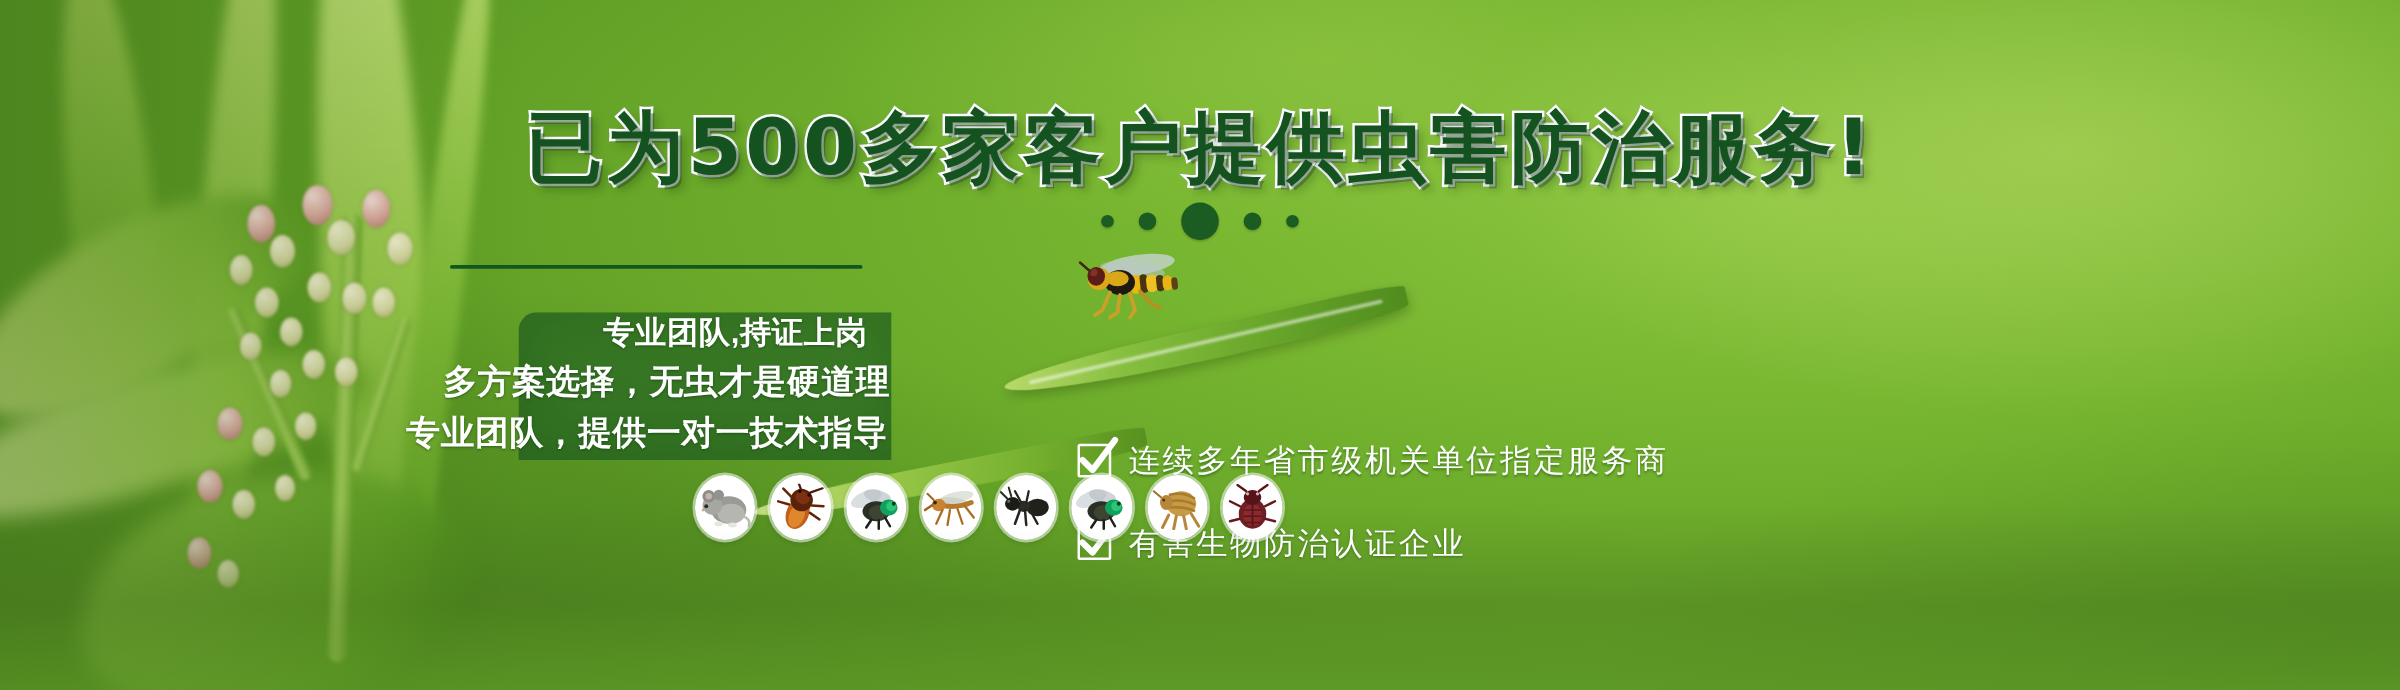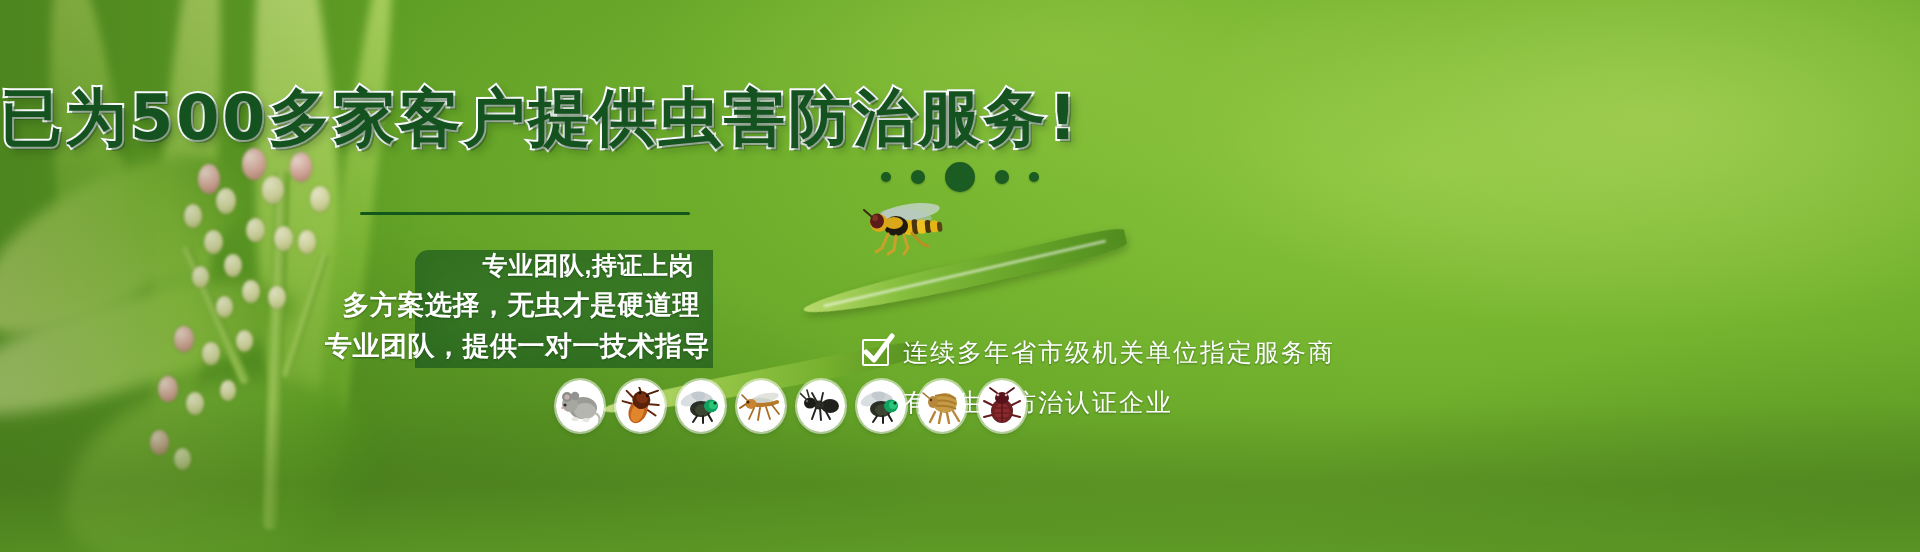--- a/index.html
+++ b/index.html
@@ -90,21 +90,21 @@
     border-radius:45% 15% 30% 60%;
     background:linear-gradient(100deg,#cfe68b 0%,#9ac94a 35%,#77b22f 70%,#568f1f 100%);
     filter:blur(.6px);
     opacity:.95;
   }
 
   
   .headline{
     position:absolute;
     left:0; right:0; top:76px;
-    text-align:left;
+    text-align:center;
     font-family:"DejaVu Sans","Liberation Sans",sans-serif;
     font-size:62px;
     font-weight:bold;
     letter-spacing:3px;
     color:#14531f;
     white-space:nowrap;
     -webkit-text-stroke:4px #ffffff;
     paint-order:stroke fill;
     text-shadow:
       3px 3px 0 rgba(20,60,20,.35),
@@ -155,30 +155,30 @@
     pointer-events:none;
   }
   .pline{
     color:#ffffff;
     font-weight:bold;
     white-space:nowrap;
     text-shadow:0 1px 2px rgba(15,55,15,.55);
     letter-spacing:.5px;
   }
   .pline.l1{ font-size:25px; margin-right:18px; }
-  .pline.l2{ font-size:27px; margin-right:12px; }
+  .pline.l2{ font-size:27px; margin-right:0; }
   .pline.l3{ font-size:27px; margin-right:2px; }
 
   
   .checklist{
     position:absolute;
     left:862px; top:336px;
     display:flex; flex-direction:column; gap:17px;
   }
-  .check-row{ display:flex; align-items:center; gap:14px; }
+  .check-row{ display:flex; align-items:center; gap:14px;margin-top:16px; }
   .check-box{
     width:27px; height:27px; flex:0 0 27px;
     position:relative;
     border:2px solid #ffffff;
     border-radius:2px;
   }
   .check-box svg{ position:absolute; left:-3px; top:-8px; }
   .check-text{
     color:#ffffff;
     font-size:25px;

